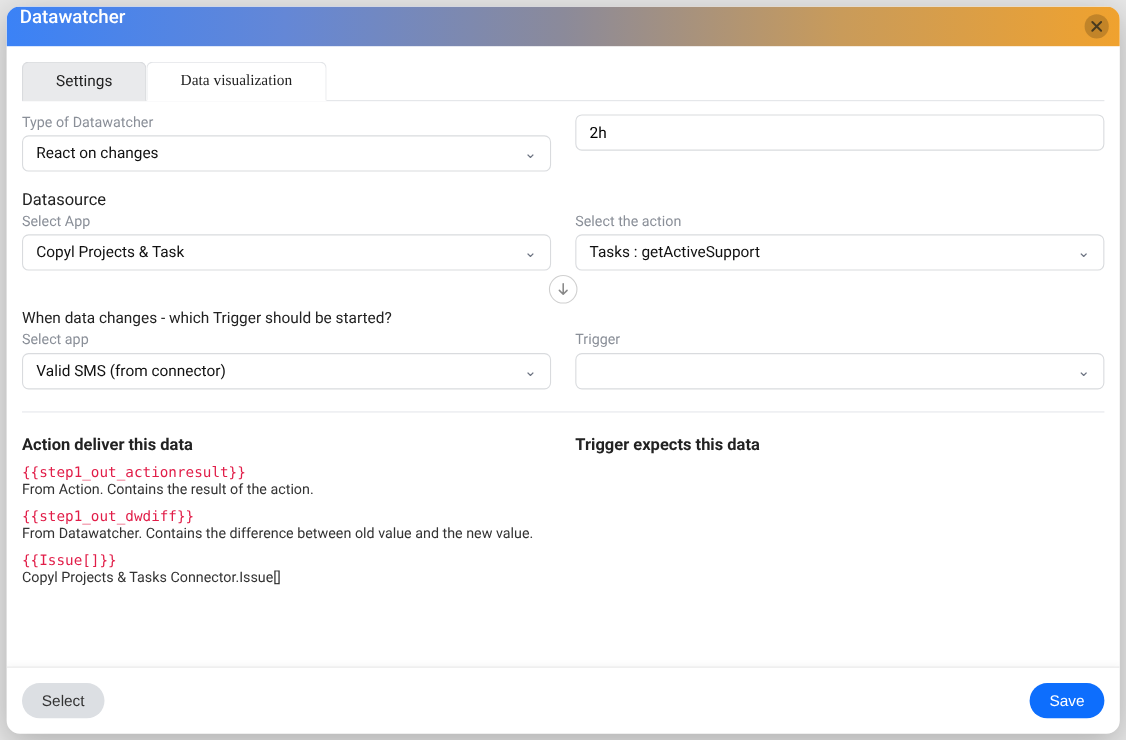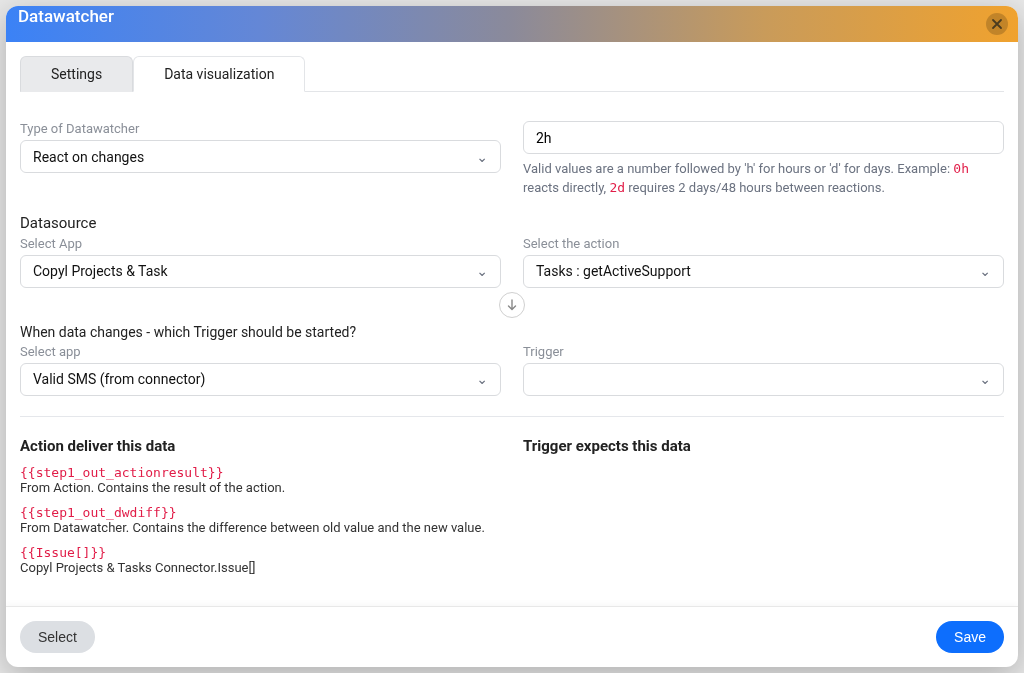--- a/index.html
+++ b/index.html
@@ -73,27 +73,28 @@
     }
     .tab.active {
       background: #e9eaec;
       border: 1px solid #d9dbde;
       border-bottom-color: #e9eaec;
     }
     .tab.inactive {
       border: 1px solid #e3e5e8;
       border-left: 1px solid #e3e5e8;
       border-bottom-color: #fff;
+      font-family: Liberation Serif, serif;
     }
 
     .form-grid {
       display: flex;
       gap: 22px;
       width: 100%;
-      margin-top: 29px;
+      margin-top: 12px;
     }
     .col { flex: 1; min-width: 0; }
 
     .field-label {
       color: #8a8f98;
       font-size: 13px;
       margin-bottom: 4px;
       display: block;
     }
     .select, .textinput {
@@ -221,23 +222,20 @@
         <label class="field-label">Type of Datawatcher</label>
         <div class="select">
           <span class="val">React on changes</span>
           <span class="chev">⌄</span>
         </div>
       </div>
       <div class="col">
         <div class="textinput">
           <span>2h</span>
         </div>
-        <div class="help-text">
-          <span>Valid values are a number followed by 'h' for hours or 'd' for days. Example: </span><span class="code">0h</span><span> reacts directly, </span><span class="code">2d</span><span> requires 2 days/48 hours between reactions.</span>
-        </div>
       </div>
     </div>
 
     <div class="section-title">Datasource</div>
 
     <div class="form-grid" style="margin-top:4px;">
       <div class="col">
         <label class="field-label">Select App</label>
         <div class="select">
           <span class="val">Copyl Projects &amp; Task</span>

